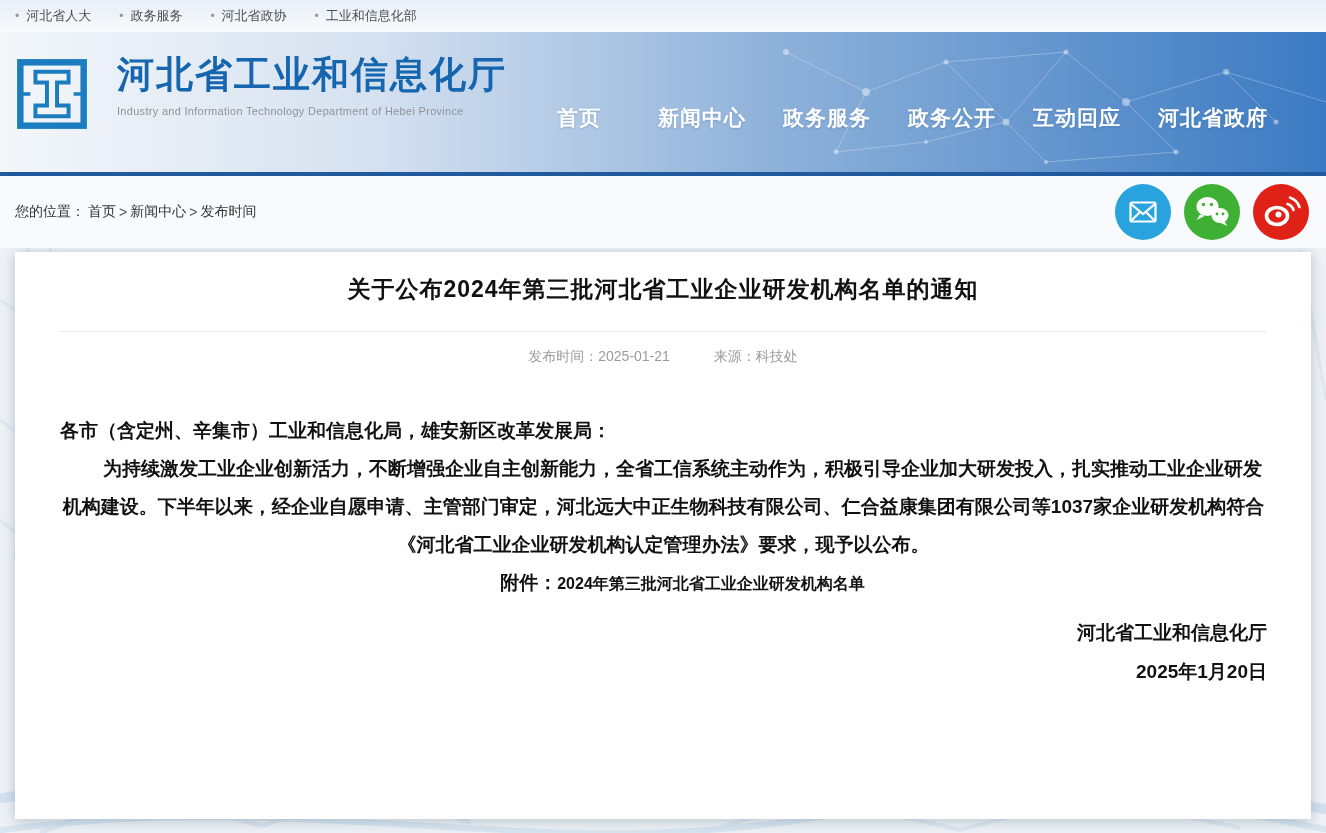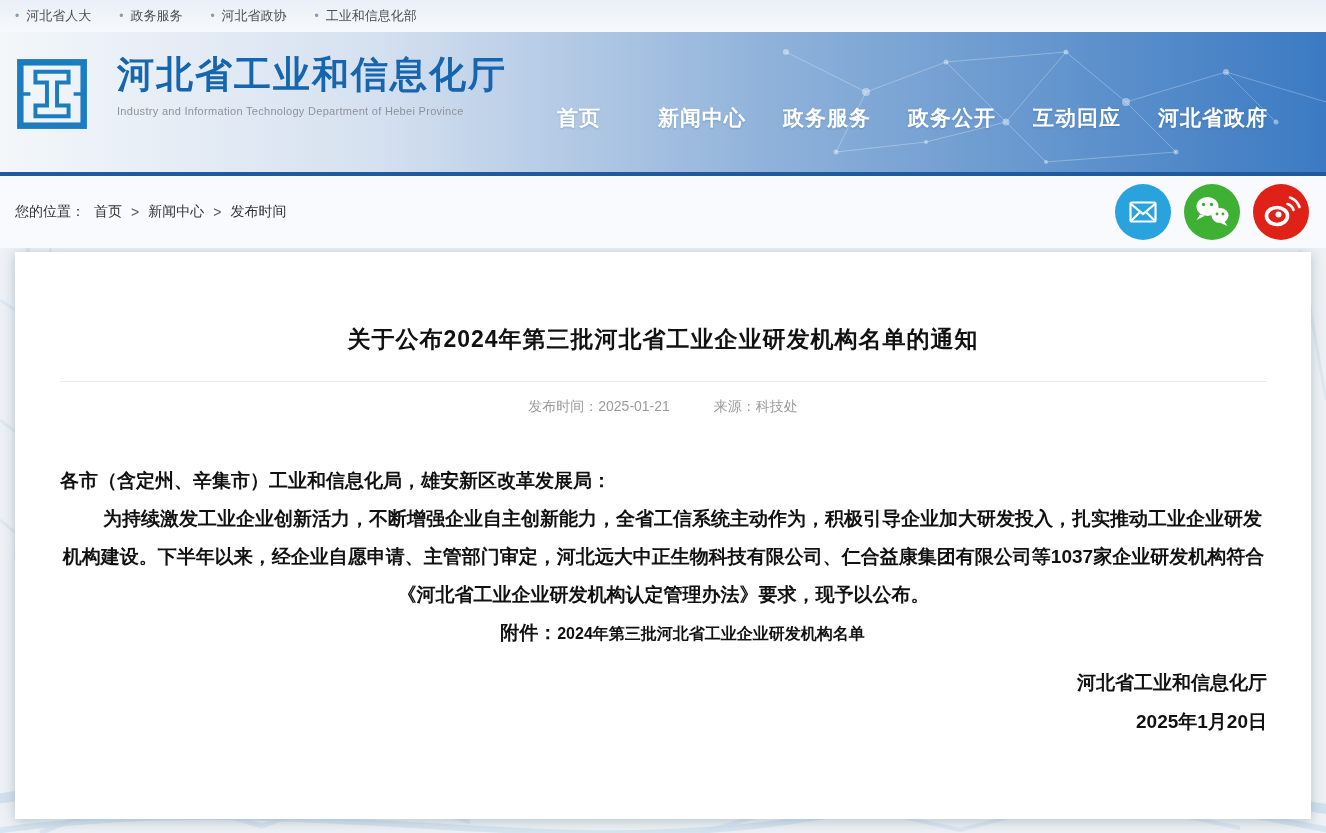--- a/index.html
+++ b/index.html
@@ -36,32 +36,32 @@
   .nav { position:absolute; right:58px; top:72px; display:flex; gap:37px; }
   .nav-item {
     color:#ffffff; font-size:21px; font-weight:bold; letter-spacing:1px;
     cursor:pointer; white-space:nowrap; text-shadow:0 1px 2px rgba(30,70,120,.25);
   }
   .nav-item:first-child { margin-right:20px; }
   .header-line { position:relative; z-index:2; height:4px; background:#215a9c; }
 
   
   .crumb-strip { position:relative; z-index:2; height:72px; background:#f8fafd; }
-  .breadcrumb { position:absolute; left:15px; top:27px; font-size:14px; color:#333; display:flex; gap:9px; align-items:center; }
+  .breadcrumb { position:absolute; left:15px; top:27px; font-size:14px; color:#333; display:flex; gap:3px; align-items:center; }
   .crumb-link { cursor:pointer; }
   .crumb-sep { color:#555; }
   .social { position:absolute; right:17px; top:8px; display:flex; gap:13px; }
   .social-btn { width:56px; height:56px; border-radius:50%; display:flex; align-items:center; justify-content:center; cursor:pointer; }
 
   
   .card {
     position:relative; z-index:1; margin:4px auto 0; width:1296px; height:567px;
     background:#ffffff; box-shadow:0 2px 12px rgba(90,110,135,.38);
   }
-  .card-title { padding-top:72px; text-align:center; font-size:23px; font-weight:bold; color:#111; letter-spacing:1px; }
+  .card-title { padding-top:22px; text-align:center; font-size:23px; font-weight:bold; color:#111; letter-spacing:1px; }
   .divider { margin:26px 44px 0 45px; height:1px; background:#e9e9e9; }
   .meta { margin-top:16px; text-align:center; font-size:14px; color:#9b9b9b; }
   .meta .meta-item { margin:0 20px; }
   .body-text { margin:46px 44px 0 45px; font-size:19px; line-height:38px; color:#111;font-weight:bold; }
   .para-indent { text-indent:2em; margin:0;text-align:center; }
   .para-plain { text-indent:0; margin:0; }
   .attach-name { font-size:16px; cursor:pointer; }
   .signature-block { margin-top:10px; text-align:right; font-size:19px; line-height:39px; color:#111; }
 </style>
 </head>

